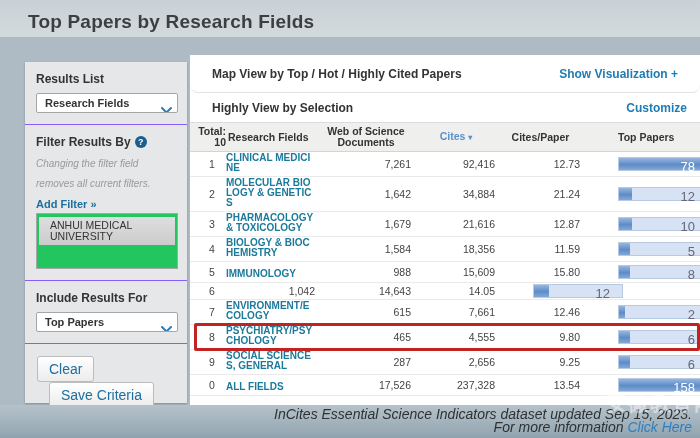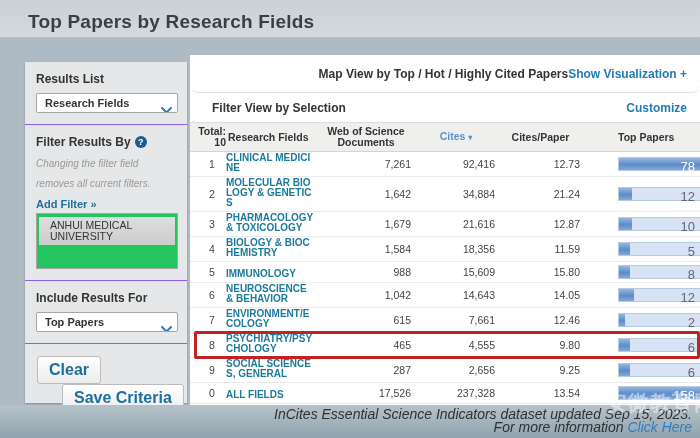--- a/index.html
+++ b/index.html
@@ -45,33 +45,33 @@
   .add-filter { color:#1c6f9e; font-weight:bold; font-size:11px; text-decoration:none; display:inline-block; margin-bottom:3px; cursor:pointer; }
   .listbox { background:#22c55e; border:1px solid #a6a6a6; height:56px; padding:3px 2px; overflow:hidden; }
   .listbox-opt {
     background: linear-gradient(#dedede,#cccccc);
     font-size:10.5px; line-height:11px; color:#333; padding:3px 4px 3px 11px; cursor:pointer;
   }
   .btn-row { padding: 12px 0 0 12px; }
   .btn {
     display:inline-block; background: linear-gradient(#ffffff,#ececec);
     border:1px solid #bcbcbc; border-radius:3px;
-    color:#1c6f9e; font-weight:bold; font-size:16px;
+    color:#1c6f9e; font-weight:normal; font-size:14px;
     padding:4px 11px; cursor:pointer;
   }
-  .btn + .btn { margin-left:25px; }
+  .btn + .btn { margin-left:12px; }
   
   .main {
     position:absolute; left:190px; top:55px; width:510px; height:350px;
     background:#fff; overflow:hidden;
   }
   .panel-row-a {
     height:38px; border-bottom:1px solid #e3e3e3;
-    display:flex; justify-content:flex-end; align-items:center;
-    padding:0 13px 0 22px;
+    display:flex; justify-content:space-between; align-items:center;
+    padding:0 22px 0 22px;
     border-radius:8px;
   }
   .panel-row-b {
     height:29px;
     display:flex; justify-content:space-between; align-items:center;
     padding:0 13px 0 22px;
   }
   .panel-title { font-size:12px; font-weight:bold; color:#333; white-space:nowrap; }
   .blue-link { font-size:12px; font-weight:bold; color:#1e7cb4; text-decoration:none; white-space:nowrap; cursor:pointer; }
   
@@ -177,21 +177,21 @@
 </div>
 
 <div class="main">
 
   <div class="panel-row-a">
     <span class="panel-title">Map View by Top / Hot / Highly Cited Papers</span>
     <a class="blue-link">Show Visualization +</a>
   </div>
 
   <div class="panel-row-b">
-    <span class="panel-title">Filter View by Selection</span>
+    <span class="panel-title">Highly View by Selection</span>
     <a class="blue-link">Customize</a>
   </div>
 
   <div class="grid-cols thead">
     <div class="th th-rank">
       <div>Total:</div>
       <div>10</div>
     </div>
     <div class="th th-field">Research Fields</div>
     <div class="th th-docs">Web of Science Documents</div>
@@ -269,21 +269,20 @@
     <div class="c-bar">
       <div class="bar-track">
         <div class="bar-fill" style="width: 12%;"></div>
         <span class="bar-value">8</span>
       </div>
     </div>
   </div>
 
   <div class="grid-cols trow">
     <div class="c-rank">6</div>
-    <div class="c-field"><a>NEUROSCIENCE &amp; BEHAVIOR</a></div>
     <div class="c-docs">1,042</div>
     <div class="c-cites">14,643</div>
     <div class="c-cpp">14.05</div>
     <div class="c-bar">
       <div class="bar-track">
         <div class="bar-fill" style="width: 17%;"></div>
         <span class="bar-value">12</span>
       </div>
     </div>
   </div>

